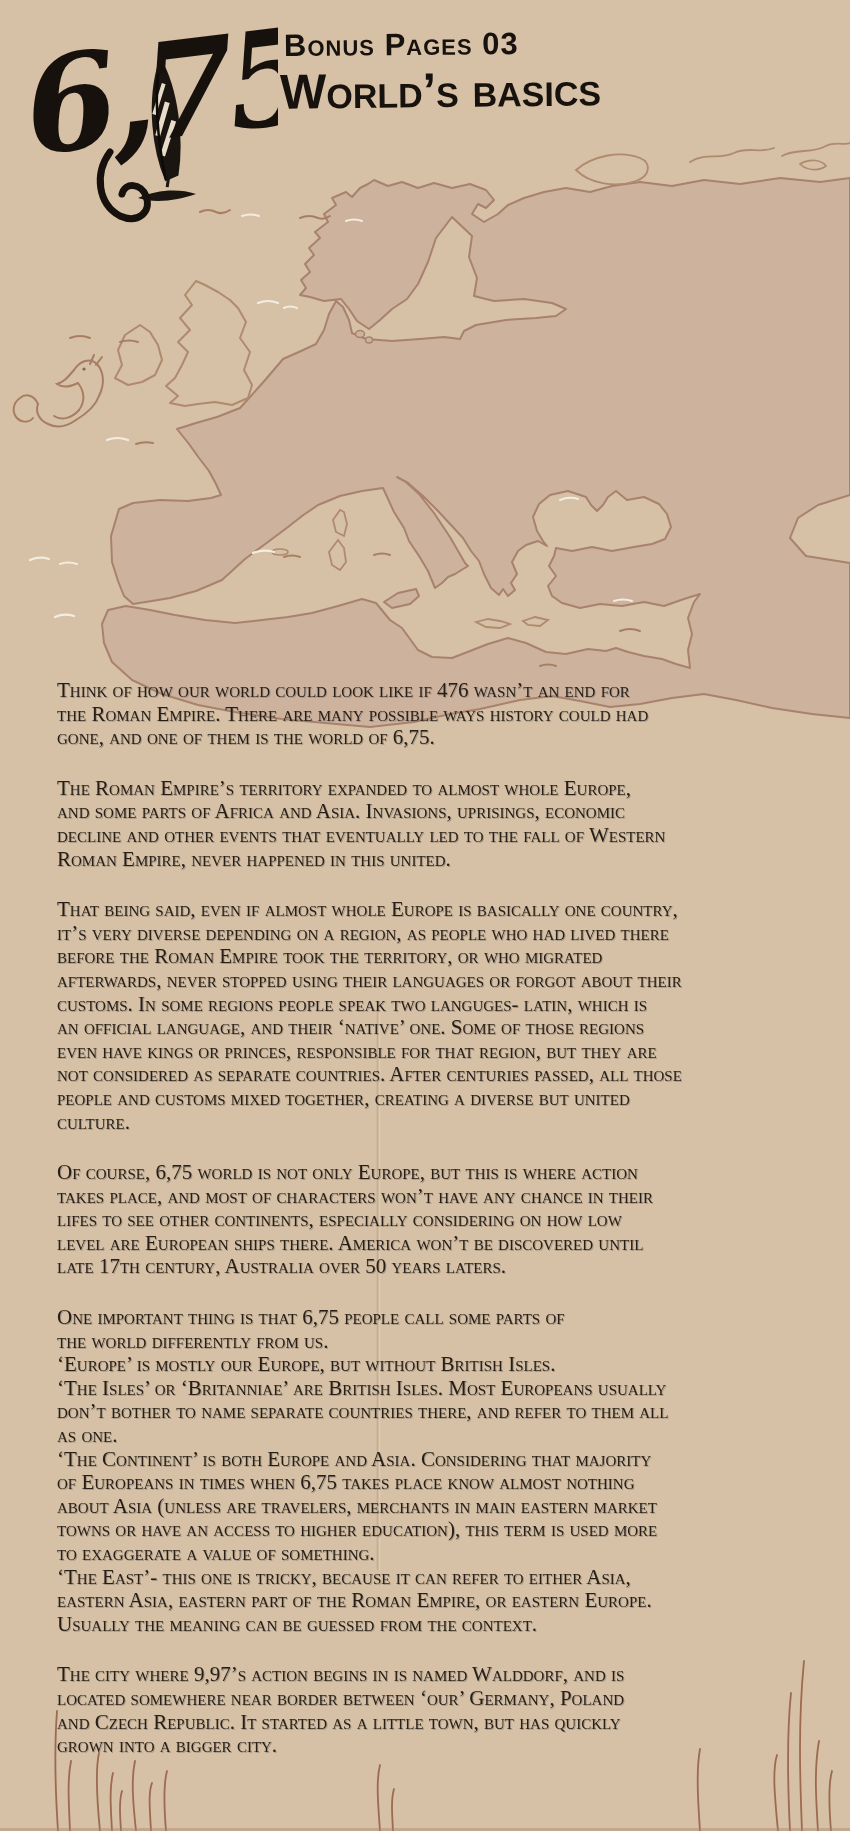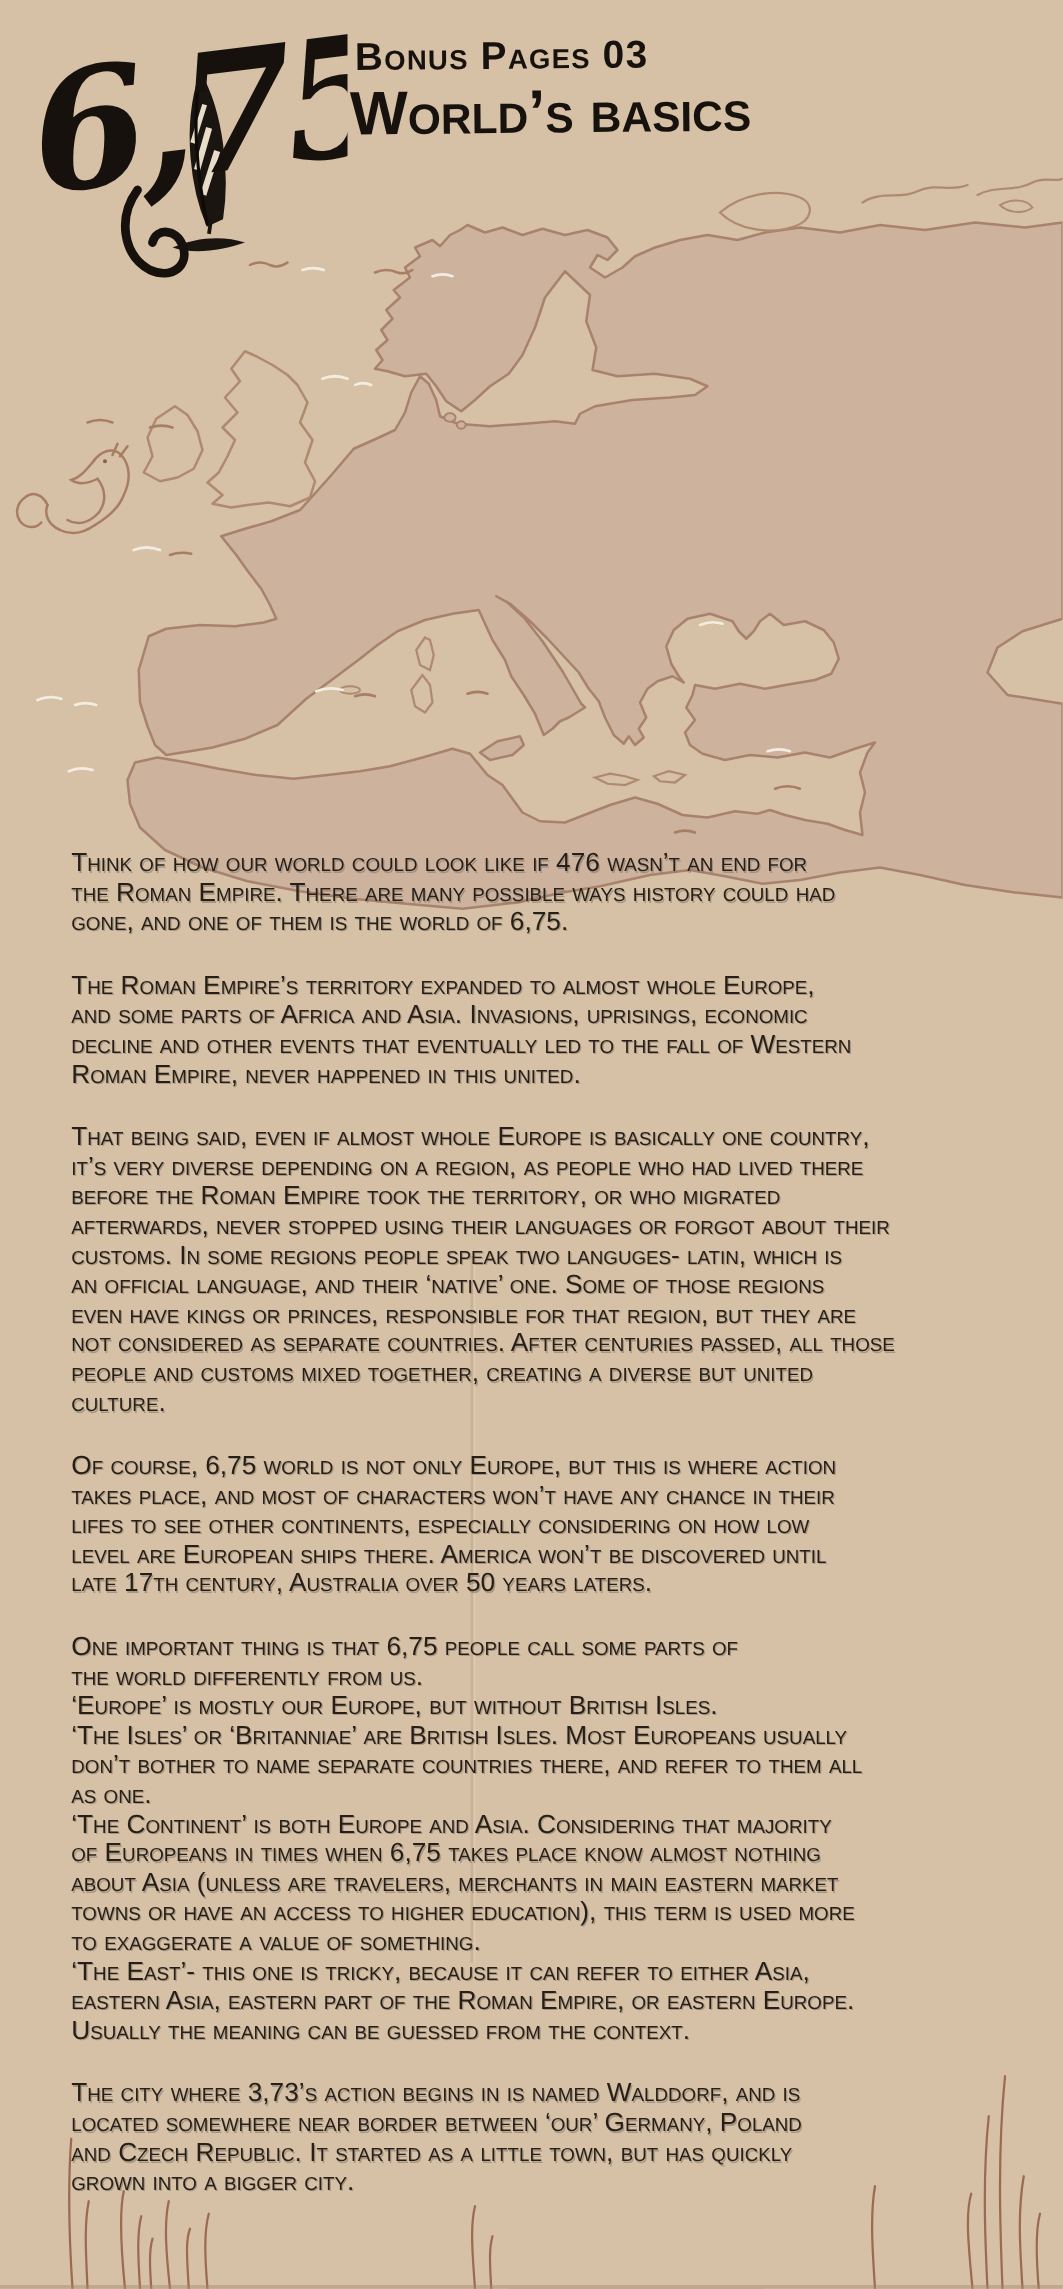--- a/index.html
+++ b/index.html
@@ -24,21 +24,21 @@
     font-family:"Liberation Sans", sans-serif;
     font-weight:bold;font-variant:small-caps;
     font-size:49px;letter-spacing:0px;color:#17120d;
     transform:rotate(-0.6deg);
   }
   
   .map-svg{position:absolute;left:0;top:140px;z-index:1;}
   
   .bodytext{
     position:absolute;left:57px;top:679px;width:766px;z-index:5;
-    font-family:Liberation Sans, sans-serif;
+    font-family:Liberation Serif, serif;
     font-variant:small-caps;
     font-size:21px;line-height:23.6px;
     color:#261e17;
     text-shadow:1px 1px 0 rgba(128,116,103,0.55);
   }
   .bodytext p{margin:0 0 27px 0;white-space:pre-line;}
   
   .grass-svg{position:absolute;left:0;bottom:0;z-index:2;}
   .crease{
     position:absolute;left:376px;top:1005px;width:5px;height:565px;z-index:3;
@@ -202,21 +202,21 @@
 don’t bother to name separate countries there, and refer to them all
 as one.
  ‘The Continent’ is both Europe and Asia. Considering that majority
 of Europeans in times when 6,75 takes place know almost nothing
 about Asia (unless are travelers, merchants in main eastern market
 towns or have an access to higher education), this term is used more
 to exaggerate a value of something.
 ‘The East’- this one is tricky, because it can refer to either Asia,
 eastern Asia, eastern part of the Roman Empire, or eastern Europe.
 Usually the meaning can be guessed from the context.</p>
-  <p>The city where 3,73’s action begins in is named Walddorf, and is
+  <p>The city where 9,97’s action begins in is named Walddorf, and is
 located somewhere near border between ‘our’ Germany, Poland
 and Czech Republic. It started as a little town, but has quickly
 grown into a bigger city.</p>
 </div>
 
 <div class="crease"></div>
 
 <svg class="grass-svg" width="850" height="200" viewBox="0 0 850 200" xmlns="http://www.w3.org/2000/svg">
   <g fill="none" stroke="#9c6a50" stroke-width="1.8" stroke-linecap="round">
     <path d="M58,200 C56,170 54,120 57,80"></path>

